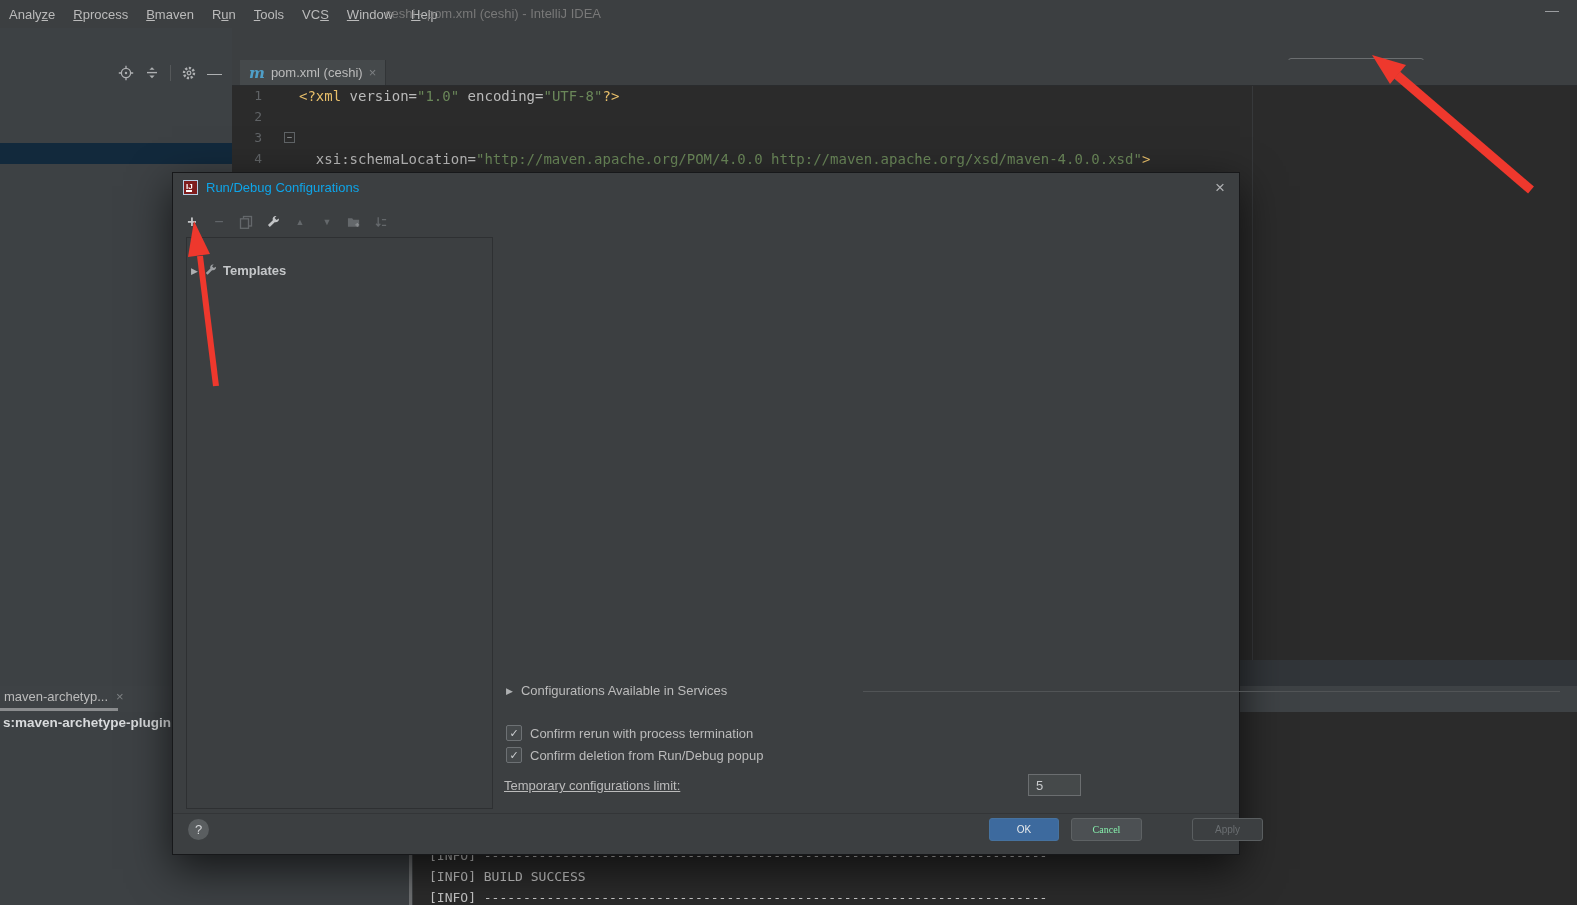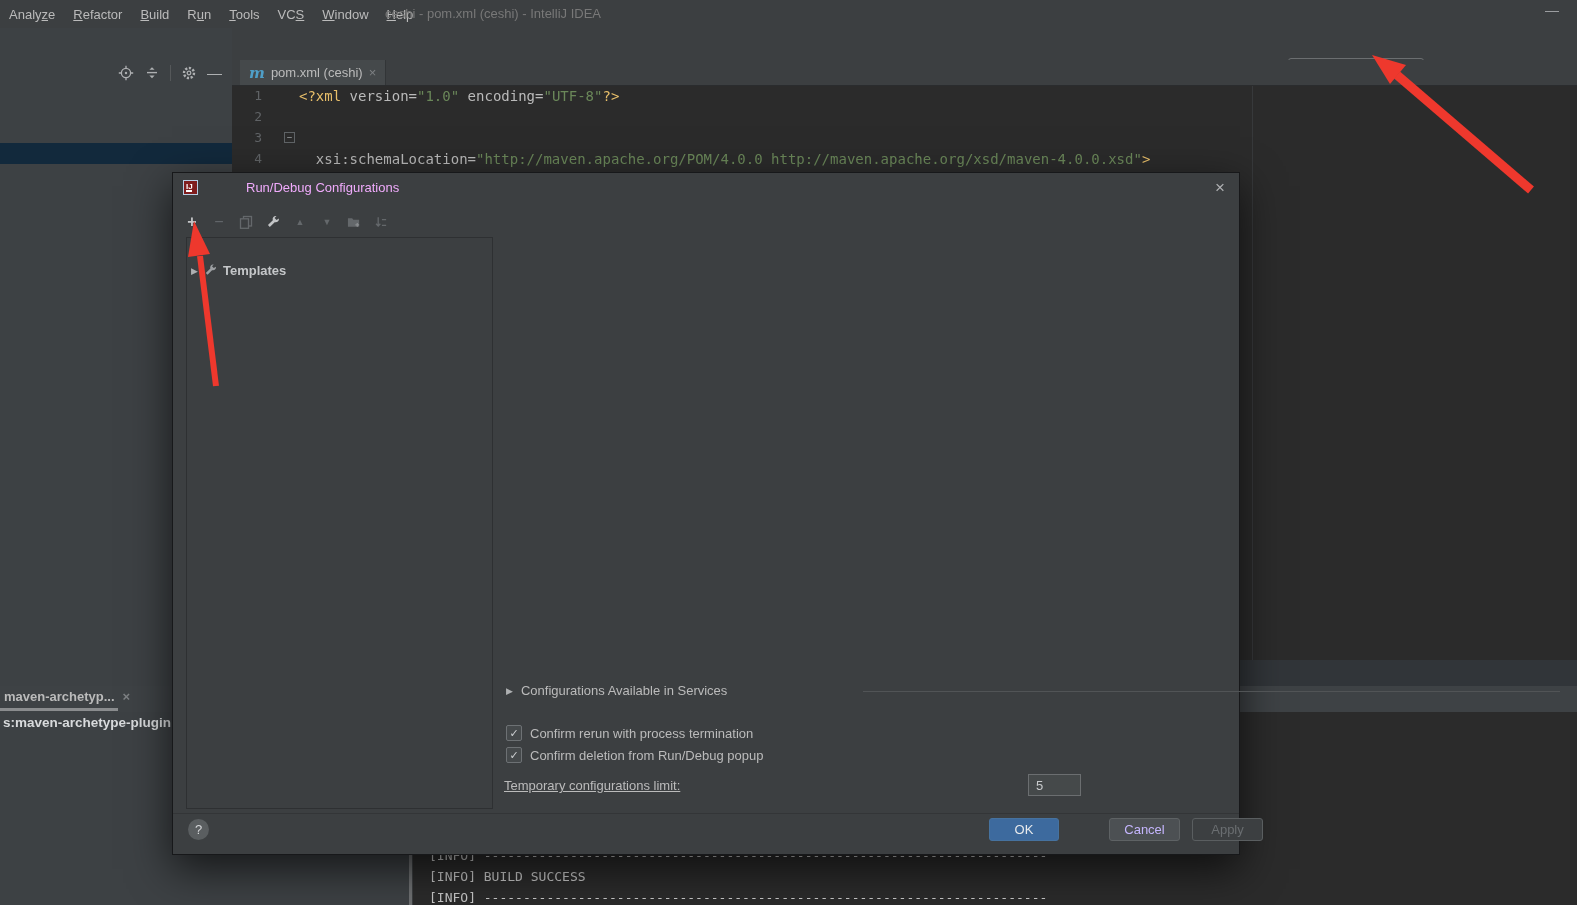--- a/index.html
+++ b/index.html
@@ -36,36 +36,36 @@
   .gut{position:absolute;left:0;width:30px;text-align:right;color:#606366;font-size:13px;}
   .code{position:absolute;left:67px;white-space:pre;font-size:14px;color:#a9b7c6;}
   .tag{color:#e8bf6a;}　.attr{color:#bababa;}　.str{color:#6a8759;}
   .tag{color:#e8bf6a}.attr{color:#bababa}.str{color:#6a8759}
   #fold-box{position:absolute;left:52px;top:46px;width:9px;height:9px;border:1px solid #5f6366;color:#9da1a4;
      font-size:9px;line-height:8px;text-align:center;}
   #ed-vline{position:absolute;left:1020px;top:0;width:1px;height:574px;background:#37393b;}
   
   #band1{left:232px;top:660px;width:1345px;height:26px;background:#313539;}
   #band2{left:0;top:686px;width:1577px;height:26px;background:#3e4245;}
-  #run-tab{position:absolute;left:0px;top:3px;display:flex;align-items:center;gap:8px;padding-left:4px;font-weight:bold;}
+  #run-tab{position:absolute;left:0px;top:3px;display:flex;align-items:center;gap:8px;padding-left:4px;}
   #run-tab-indicator{position:absolute;left:0;top:22px;width:118px;height:3px;background:#8a8c8e;}
   #run-left{left:0;top:712px;width:411px;height:193px;background:#3d4144;}
   #process-label{position:absolute;left:3px;top:3px;font-weight:bold;color:#d8dadc;font-size:13.5px;}
   #console{left:413px;top:712px;width:1164px;height:193px;background:#2b2b2b;}
   #console-scrollbar{left:409px;top:712px;width:3px;height:193px;background:#6e7072;}
   .con-line{position:absolute;left:16px;color:#c7c7c7;font-size:13px;white-space:nowrap;}
   
   #dialog{left:172px;top:172px;width:1068px;height:683px;background:#3c3f41;border:1px solid #17181a;
      box-shadow:0 14px 40px rgba(0,0,0,0.65);box-sizing:border-box;z-index:50;}
   #dlg-titlebar{position:absolute;left:0;top:0;width:100%;height:30px;}
   #idea-icon{position:absolute;left:10px;top:7px;width:15px;height:15px;background:#7f1d1d;border:1px solid #b9cfe4;
      box-sizing:border-box;}
   #idea-icon .ij{position:absolute;left:2px;top:1px;font-size:8px;font-weight:bold;color:#fff;letter-spacing:0;}
   #idea-icon .bar{position:absolute;left:2px;bottom:2px;width:6px;height:2px;background:#fff;}
-  #dlg-title{position:absolute;left:33px;top:7px;color:#f0abfc;margin-left:40px;}
+  #dlg-title{position:absolute;left:33px;top:7px;color:#0ea5e9;}
   #dlg-close{position:absolute;right:14px;top:5px;color:#aeb0b2;font-size:17px;cursor:pointer;}
   #dlg-toolbar{position:absolute;left:12px;top:38px;height:22px;display:flex;align-items:center;gap:13px;}
   .dtb{width:14px;height:15px;display:flex;align-items:center;justify-content:center;font-size:13px;}
   .en{color:#c3c5c7;fill:#c3c5c7;}
   #tree-panel{position:absolute;left:13px;top:64px;width:307px;height:572px;background:#3c3f41;
      border:1px solid #2e3032;box-sizing:border-box;}
   #templates-row{position:absolute;left:4px;top:4px;display:flex;align-items:center;gap:6px;margin-top:21px;}
   .tri{font-size:9px;color:#aeb0b2;}
   #dlg-right{position:absolute;left:330px;top:0;width:726px;height:683px;}
   #hint{position:absolute;left:3px;top:68px;color:#b8babc;}
@@ -74,37 +74,37 @@
   .cb-row{position:absolute;left:3px;display:flex;align-items:center;gap:8px;cursor:pointer;}
   .cb-box{width:14px;height:14px;background:#45494b;border:1px solid #6d7174;border-radius:2px;
      display:flex;align-items:center;justify-content:center;color:#cdd0d2;font-size:11px;}
   #temp-row{position:absolute;left:1px;top:605px;display:flex;align-items:center;text-decoration:underline;}
   #temp-input{position:absolute;left:525px;top:601px;width:44px;height:20px;background:#45494a;
      border:1px solid #6b6e70;color:#c8cacc;font-size:13px;padding:0 0 0 7px;font-family:"Liberation Sans",sans-serif;}
   #btn-sep{position:absolute;left:0;top:640px;width:1066px;height:1px;background:#333537;}
   #help-btn{position:absolute;left:15px;top:646px;width:21px;height:21px;border-radius:50%;background:#5a5e60;
      color:#d4d6d8;display:flex;align-items:center;justify-content:center;font-size:13px;cursor:pointer;}
   .dlg-btn{position:absolute;top:645px;height:23px;border-radius:3px;display:flex;align-items:center;
-     justify-content:center;font-size:13px;box-sizing:border-box;cursor:pointer;}
+     justify-content:center;font-size:10px;box-sizing:border-box;cursor:pointer;}
   #ok-btn{left:816px;width:70px;background:#3d6a9e;border:1px solid #46729f;color:#e8eaec;}
-  #cancel-btn{left:936px;width:71px;background:#4c5053;border:1px solid #5e6264;color:#c4b5fd;}
+  #cancel-btn{left:898px;width:71px;background:#4c5053;border:1px solid #5e6264;color:#86efac;font-family:Liberation Serif, serif;}
   #apply-btn{left:981px;width:71px;background:#3c3f41;border:1px solid #5a5e60;color:#6a6e71;margin-left:38px;}
   
   #arrows{position:absolute;left:0;top:0;width:1577px;height:905px;z-index:100;pointer-events:none;}
   svg{display:block;}
 </style>
 </head>
 <body>
 
 <div id="stage">
 
   <div id="menubar" class="abs">
     <span class="menu-item"><span>Analy</span><u>z</u><span>e</span></span>
-    <span class="menu-item"><span></span><u>R</u><span>efactor</span></span>
-    <span class="menu-item"><span></span><u>B</u><span>uild</span></span>
+    <span class="menu-item"><span></span><u>R</u><span>process</span></span>
+    <span class="menu-item"><span></span><u>B</u><span>maven</span></span>
     <span class="menu-item"><span>R</span><u>u</u><span>n</span></span>
     <span class="menu-item"><span></span><u>T</u><span>ools</span></span>
     <span class="menu-item"><span>VC</span><u>S</u><span></span></span>
     <span class="menu-item"><span></span><u>W</u><span>indow</span></span>
     <span class="menu-item"><span></span><u>H</u><span>elp</span></span>
     <span id="window-title">ceshi - pom.xml (ceshi) - IntelliJ IDEA</span>
     <span id="min-btn">—</span>
   </div>
 
   <div id="toolstrip" class="abs">

